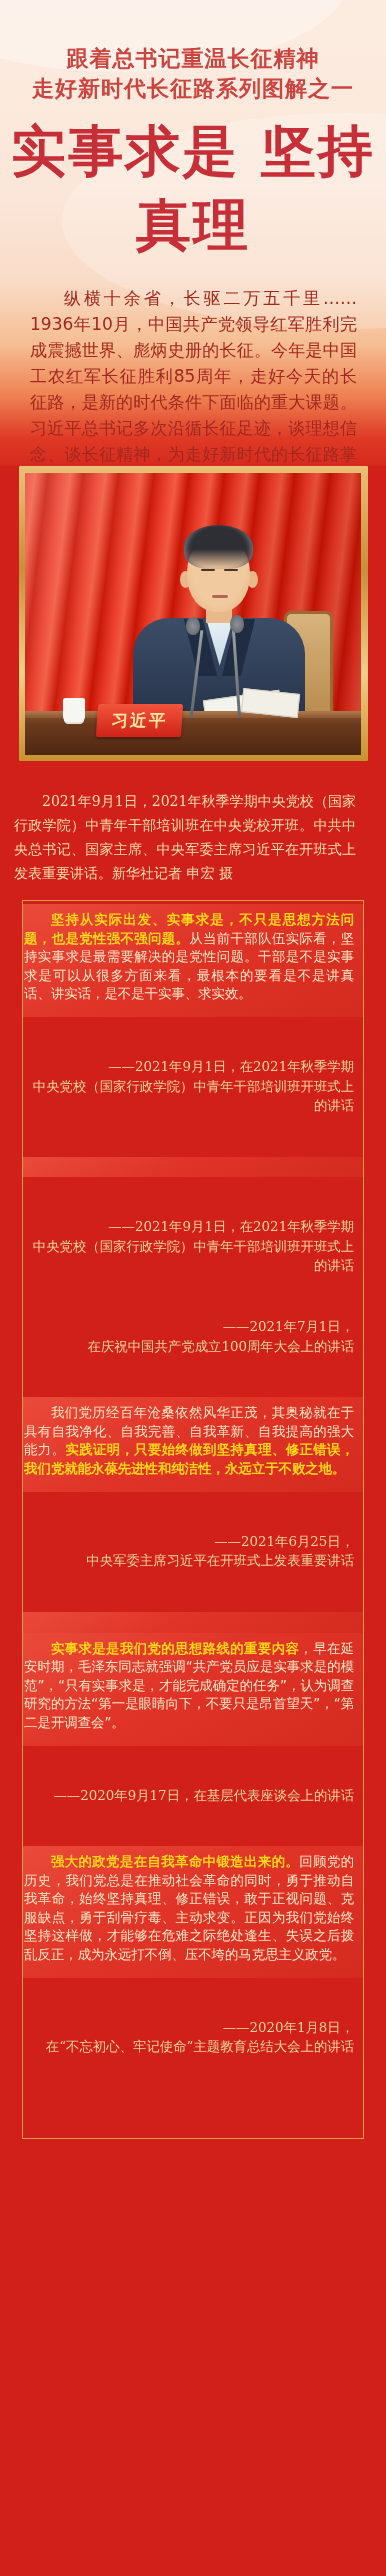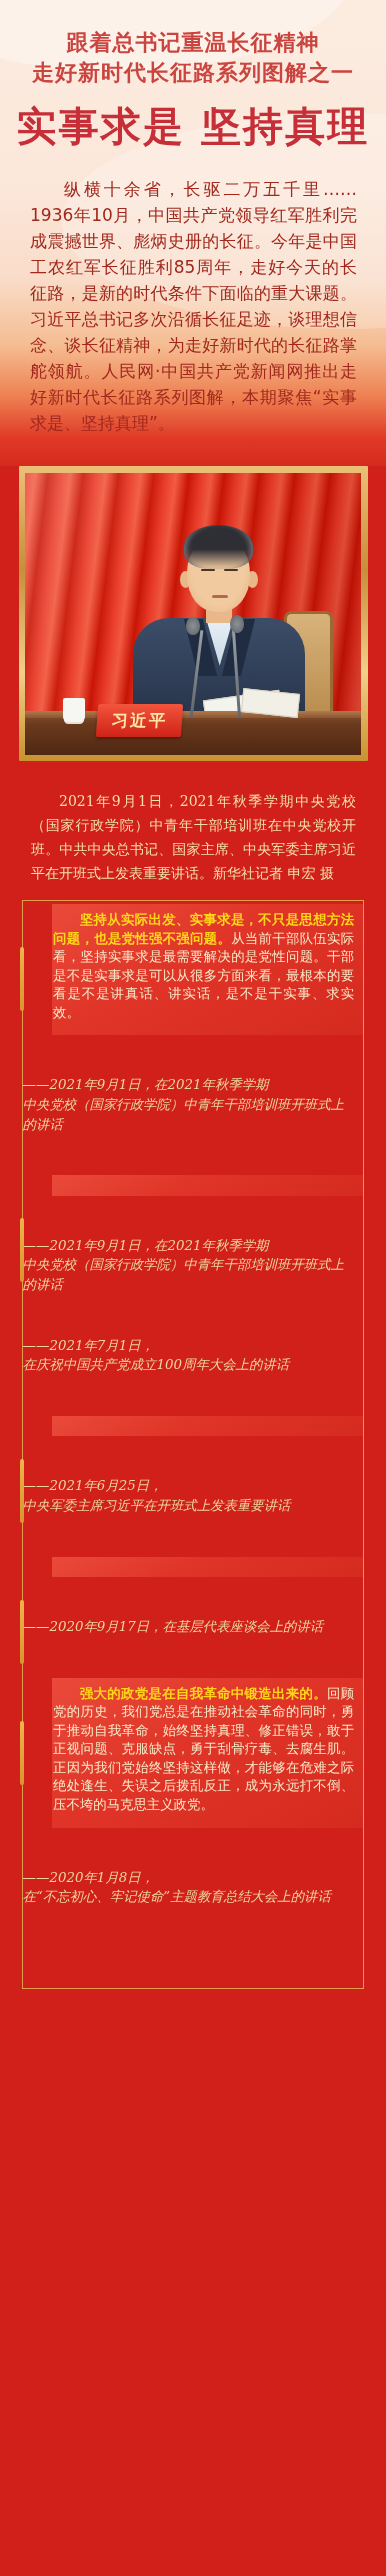--- a/index.html
+++ b/index.html
@@ -15,23 +15,23 @@
     position:relative; height:466px; text-align:center; overflow:hidden;
     background:linear-gradient(180deg,#fcece0 0%,#fbe7da 40%,#f9dcc8 60%,#f5bd92 74%,#ee8152 85%,#df3a26 94%,#d52a1e 100%);
   }
   .mountain { position:absolute; border-radius:50%; background:rgba(255,255,255,.35); }
   .mountain.m1 { width:464px; height:196px; left:-113px; top:-124px; }
   .mountain.m2 { width:567px; height:216px; left:62px; top:113px; background:rgba(255,255,255,.22); }
   .title-sub {
     position:relative; font-size:22px; font-weight:bold; color:#cb4540;
     letter-spacing:1px; line-height:30px;
   }
-  .title-sub.first { padding-top:28px; }
+  .title-sub.first { padding-top:44px; }
   .title-main {
-    position:relative; margin-top:11.3px; font-size:40px; font-weight:bold; color:#c62f38;
+    position:relative; margin-top:11.3px; font-size:55px; font-weight:bold; color:#c62f38;
     font-family:"DejaVu Serif","Liberation Serif",serif; letter-spacing:2.1px;
   }
   .intro {
     position:relative; margin:21.6px 29px 0 30px; text-align:justify;
     font-size:17px; line-height:26px; color:#a2281e; text-indent:2em;
   }
 
   
   .photo-frame {
     margin:0 18.5px; border-radius:1px; padding:6.7px;
@@ -85,44 +85,43 @@
     background:linear-gradient(180deg,#f2543c,#cf2317); border-radius:2.6px;
     display:flex; align-items:center; justify-content:center;
     box-shadow:0 2.1px 3.1px rgba(40,0,0,.4); transform:skewX(-4deg); }
   .nameplate span { font-size:16.5px; font-weight:bold; color:#ffe6a6;
     font-family:"DejaVu Serif","Liberation Serif",serif; letter-spacing:2.1px; }
   .teacup { position:absolute; left:38px; bottom:33px; width:21.6px; height:24px; background:#f6f6f2;
     border-radius:2.1px 2.1px 5.2px 5.2px; box-shadow:0 3.1px 0 -1px #e2e2da; }
 
   
   .caption {
-    margin:28px 30px 0 31px; color:#f4dfab; font-size:14px; line-height:24px;
+    margin:28px 30px 0 14px; color:#f4dfab; font-size:14px; line-height:24px;
     text-align:justify; text-indent:2em;
     font-family:"DejaVu Serif","Liberation Serif",serif;
   }
 
   
   .quote-frame {
     margin:14.4px 21.6px 0 21.6px; border:0.5px solid rgba(224,172,82,.9);
     padding:3.1px 0 40px 0;
   }
   .quote-panel {
-    position:relative; margin-left:29px;
+    position:relative; 
     background:linear-gradient(150deg,#ea4a3a 0%,#df3427 45%,#d52a1e 100%);
     padding:7.2px 9.3px 13.4px 1.5px;
   }
   .quote-text { font-size:13.4px; line-height:18.5px; color:#f8e8c6; text-align:justify; text-indent:2em; }
   .quote-text .hl { color:#ffd718; font-weight:bold; }
   .marker-bar { position:absolute; left:-32px; top:43px; width:4.6px; height:64px;
     background:linear-gradient(180deg,#edb449,#d9952f); border-radius:2.6px; }
   .quote-src {
-    margin:40px 9.3px 41px 0; color:#edd49c;
+    margin:40px 9.3px 41px 0; text-align:right; color:#edd49c;
     font-size:13.4px; line-height:19.6px;
     font-family:"DejaVu Serif","Liberation Serif",serif;
-    font-style:italic;
   }
   .quote-src .src2 { display:block; }
   .quote-src .src2:empty { display:none; }
 </style>
 </head>
 <body>
 
 <div class="header">
   <div class="mountain m1"></div>
   <div class="mountain m2"></div>
@@ -188,44 +187,49 @@
   <div class="quote-group">
     <div class="quote-src">
       <span class="src1">——2021年7月1日，</span>
       <span class="src2">在庆祝中国共产党成立100周年大会上的讲话</span>
     </div>
   </div>
 
   <div class="quote-group">
     <div class="quote-panel">
       <div class="marker-bar"></div>
+      <div class="quote-text"><span>我们党历经百年沧桑依然风华正茂，其奥秘就在于具有自我净化、自我完善、自我革新、自我提高的强大能力。</span><span class="hl">实践证明，只要始终做到坚持真理、修正错误，我们党就能永葆先进性和纯洁性，永远立于不败之地。</span></div>
     </div>
     <div class="quote-src">
       <span class="src1">——2021年6月25日，</span>
       <span class="src2">中央军委主席习近平在开班式上发表重要讲话</span>
     </div>
   </div>
 
   <div class="quote-group">
     <div class="quote-panel">
       <div class="marker-bar"></div>
     </div>
   </div>
 
   <div class="quote-group">
+    <div class="quote-panel">
+      <div class="marker-bar"></div>
+      <div class="quote-text"><span class="hl">实事求是是我们党的思想路线的重要内容</span><span>，早在延安时期，毛泽东同志就强调“共产党员应是实事求是的模范”，“只有实事求是，才能完成确定的任务”，认为调查研究的方法“第一是眼睛向下，不要只是昂首望天”，“第二是开调查会”。</span></div>
+    </div>
     <div class="quote-src">
       <span class="src1">——2020年9月17日，在基层代表座谈会上的讲话</span>
       
     </div>
   </div>
 
   <div class="quote-group">
     <div class="quote-panel">
       <div class="marker-bar"></div>
-      <div class="quote-text"><span class="hl">强大的政党是在自我革命中锻造出来的。</span><span>回顾党的历史，我们党总是在推动社会革命的同时，勇于推动自我革命，始终坚持真理、修正错误，敢于正视问题、克服缺点，勇于刮骨疗毒、去腐生肌。正因为我们党始终坚持这样做，才能够在危难之际绝处逢生、失误之后拨乱反正，成为永远打不倒、压不垮的马克思主义政党。</span></div>
+      <div class="quote-text"><span class="hl">强大的政党是在自我革命中锻造出来的。</span><span>回顾党的历史，我们党总是在推动社会革命的同时，勇于推动自我革命，始终坚持真理、修正错误，敢于正视问题、克服缺点，勇于刮骨疗毒、主动求变。正因为我们党始终坚持这样做，才能够在危难之际绝处逢生、失误之后拨乱反正，成为永远打不倒、压不垮的马克思主义政党。</span></div>
     </div>
     <div class="quote-src">
       <span class="src1">——2020年1月8日，</span>
       <span class="src2">在“不忘初心、牢记使命”主题教育总结大会上的讲话</span>
     </div>
   </div>
 
 </div>
 
 

